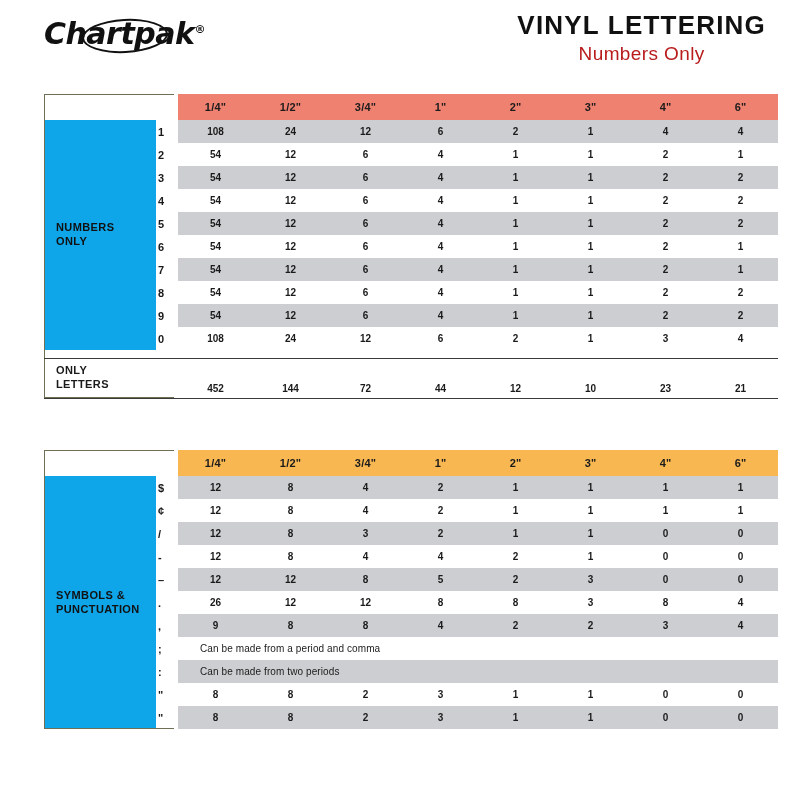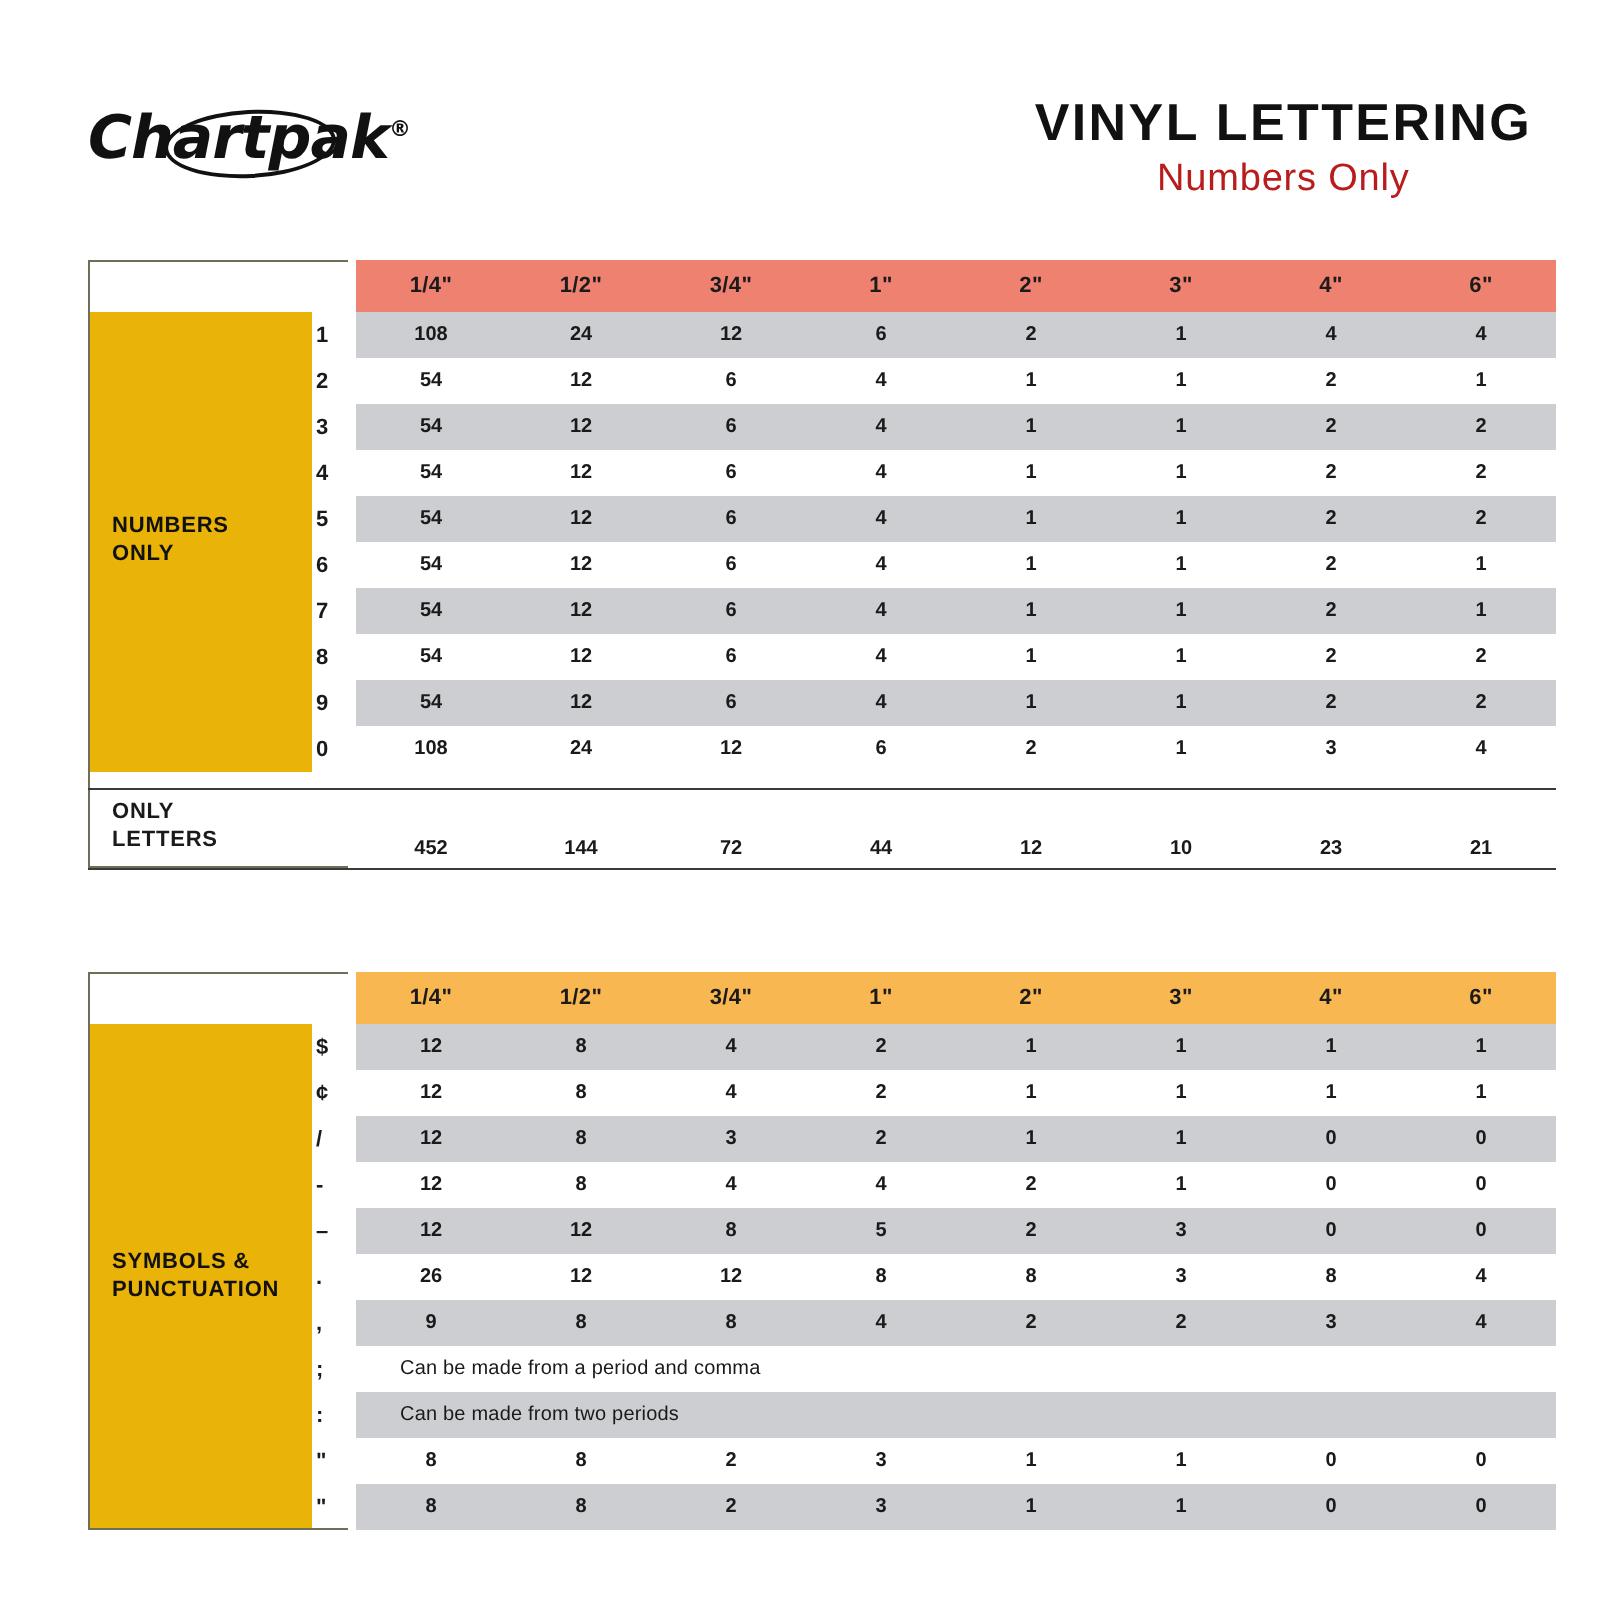--- a/index.html
+++ b/index.html
@@ -4,21 +4,21 @@
 <style>
   html,body{margin:0;padding:0;}
   body{
     width:800px;height:800px;
     background:#ffffff;
     font-family:"Liberation Sans", sans-serif;
     color:#1a1a1a;
     overflow:hidden;
     position:relative;
   }
-  .page{position:absolute;inset:0;margin-top:36px;}
+  .page{position:absolute;inset:0;}
 
   
   .brand{
     position:absolute;left:44px;top:14px;
     width:200px;height:44px;
   }
   .brand-text{
     font-family:"DejaVu Sans", sans-serif;
     font-weight:bold;font-style:italic;
     font-size:30px;letter-spacing:-0.5px;
@@ -91,21 +91,21 @@
     font-weight:bold;
     background:#ffffff;
   }
   td.sidelabel{
     text-align:left;
     font-size:11px;
     font-weight:bold;
     letter-spacing:0.4px;
     line-height:1.25;
     padding-left:12px;
-    background:#eab308;
+    background:#0ea5e9;
     color:#111;
   }
   td.note{
     text-align:left;
     font-weight:normal;
     font-size:10px;
     padding-left:22px;
     letter-spacing:0.1px;
   }
 

